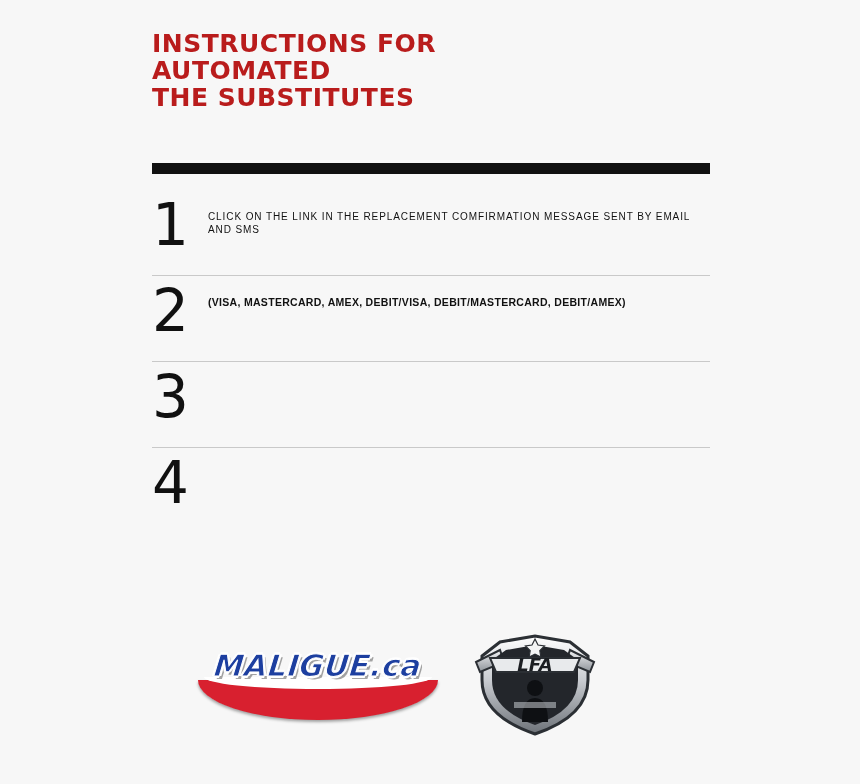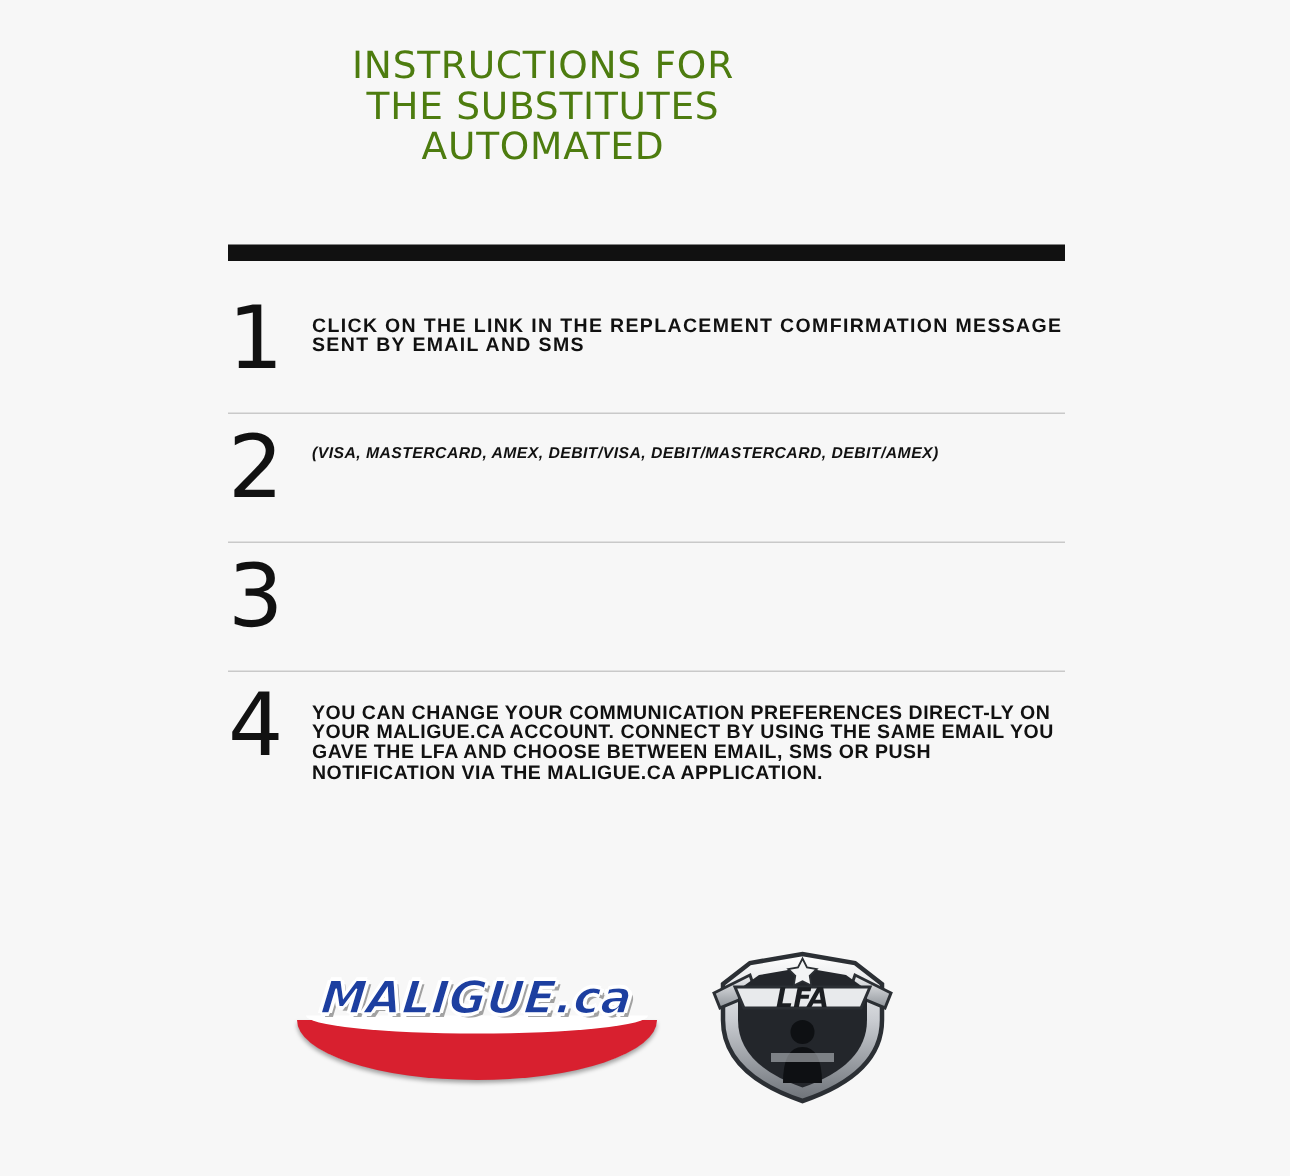--- a/index.html
+++ b/index.html
@@ -23,24 +23,23 @@
   }
   .title {
     position: absolute;
     left: 152px;
     top: 30px;
     width: 420px;
     font-family: "DejaVu Sans", sans-serif;
     font-size: 25px;
     line-height: 27px;
     letter-spacing: 0.5px;
-    font-weight: 400;
-    color: #4d7c0f;
+    font-weight: 700;
+    color: #b91c1c;
     text-transform: uppercase;
-    text-align: center;
   }
   .title div { white-space: nowrap; }
   .rule {
     position: absolute;
     left: 152px;
     top: 163px;
     width: 558px;
     height: 11px;
     background: #111;
   }
@@ -70,34 +69,33 @@
     margin-top: 6px;
     letter-spacing: -1px;
   }
   .step-body {
     padding-top: 20px;
     padding-bottom: 14px;
     flex: 1 1 auto;
   }
   .step-text {
     font-family: "Liberation Sans", sans-serif;
-    font-size: 13px;
+    font-size: 10px;
     line-height: 13.2px;
-    font-weight: bold;
+    font-weight: normal;
     letter-spacing: 0.35px;
     color: #111;
     text-transform: uppercase;
   }
   .step-text.wide { letter-spacing: 0.9px; }
   .step-sub {
     font-family: "Liberation Sans", sans-serif;
     font-size: 10.5px;
     line-height: 13.2px;
     font-weight: bold;
-    font-style: italic;
     letter-spacing: 0.3px;
     color: #111;
     text-transform: uppercase;
   }
 
   
   .logos {
     position: absolute;
     left: 0;
     top: 620px;
@@ -154,22 +152,22 @@
   }
   .lfa svg { display: block; }
 </style>
 </head>
 <body>
 
 <div class="page">
 
   <div class="title">
     <div>INSTRUCTIONS FOR</div>
+    <div>AUTOMATED</div>
     <div>THE SUBSTITUTES</div>
-    <div>AUTOMATED</div>
   </div>
 
   <div class="rule"></div>
 
   <div class="steps">
 
     <div class="step">
       <div class="step-num">1</div>
       <div class="step-body">
         <div class="step-text wide">CLICK ON THE LINK IN THE REPLACEMENT COMFIRMATION MESSAGE SENT BY EMAIL AND SMS</div>
@@ -182,23 +180,20 @@
         <div class="step-sub">(VISA, MASTERCARD, AMEX, DEBIT/VISA, DEBIT/MASTERCARD, DEBIT/AMEX)</div>
       </div>
     </div>
 
     <div class="step">
       <div class="step-num">3</div>
     </div>
 
     <div class="step">
       <div class="step-num">4</div>
-      <div class="step-body">
-        <div class="step-text">YOU CAN CHANGE YOUR COMMUNICATION PREFERENCES DIRECT-LY ON YOUR MALIGUE.CA ACCOUNT. CONNECT BY USING THE SAME EMAIL YOU GAVE THE LFA AND CHOOSE BETWEEN EMAIL, SMS OR PUSH NOTIFICATION VIA THE MALIGUE.CA APPLICATION.</div>
-      </div>
     </div>
 
   </div>
 
   <div class="logos">
 
     <div class="maligue">
       <div class="swoosh"></div>
       <div class="word">MALIGUE.ca</div>
     </div>

